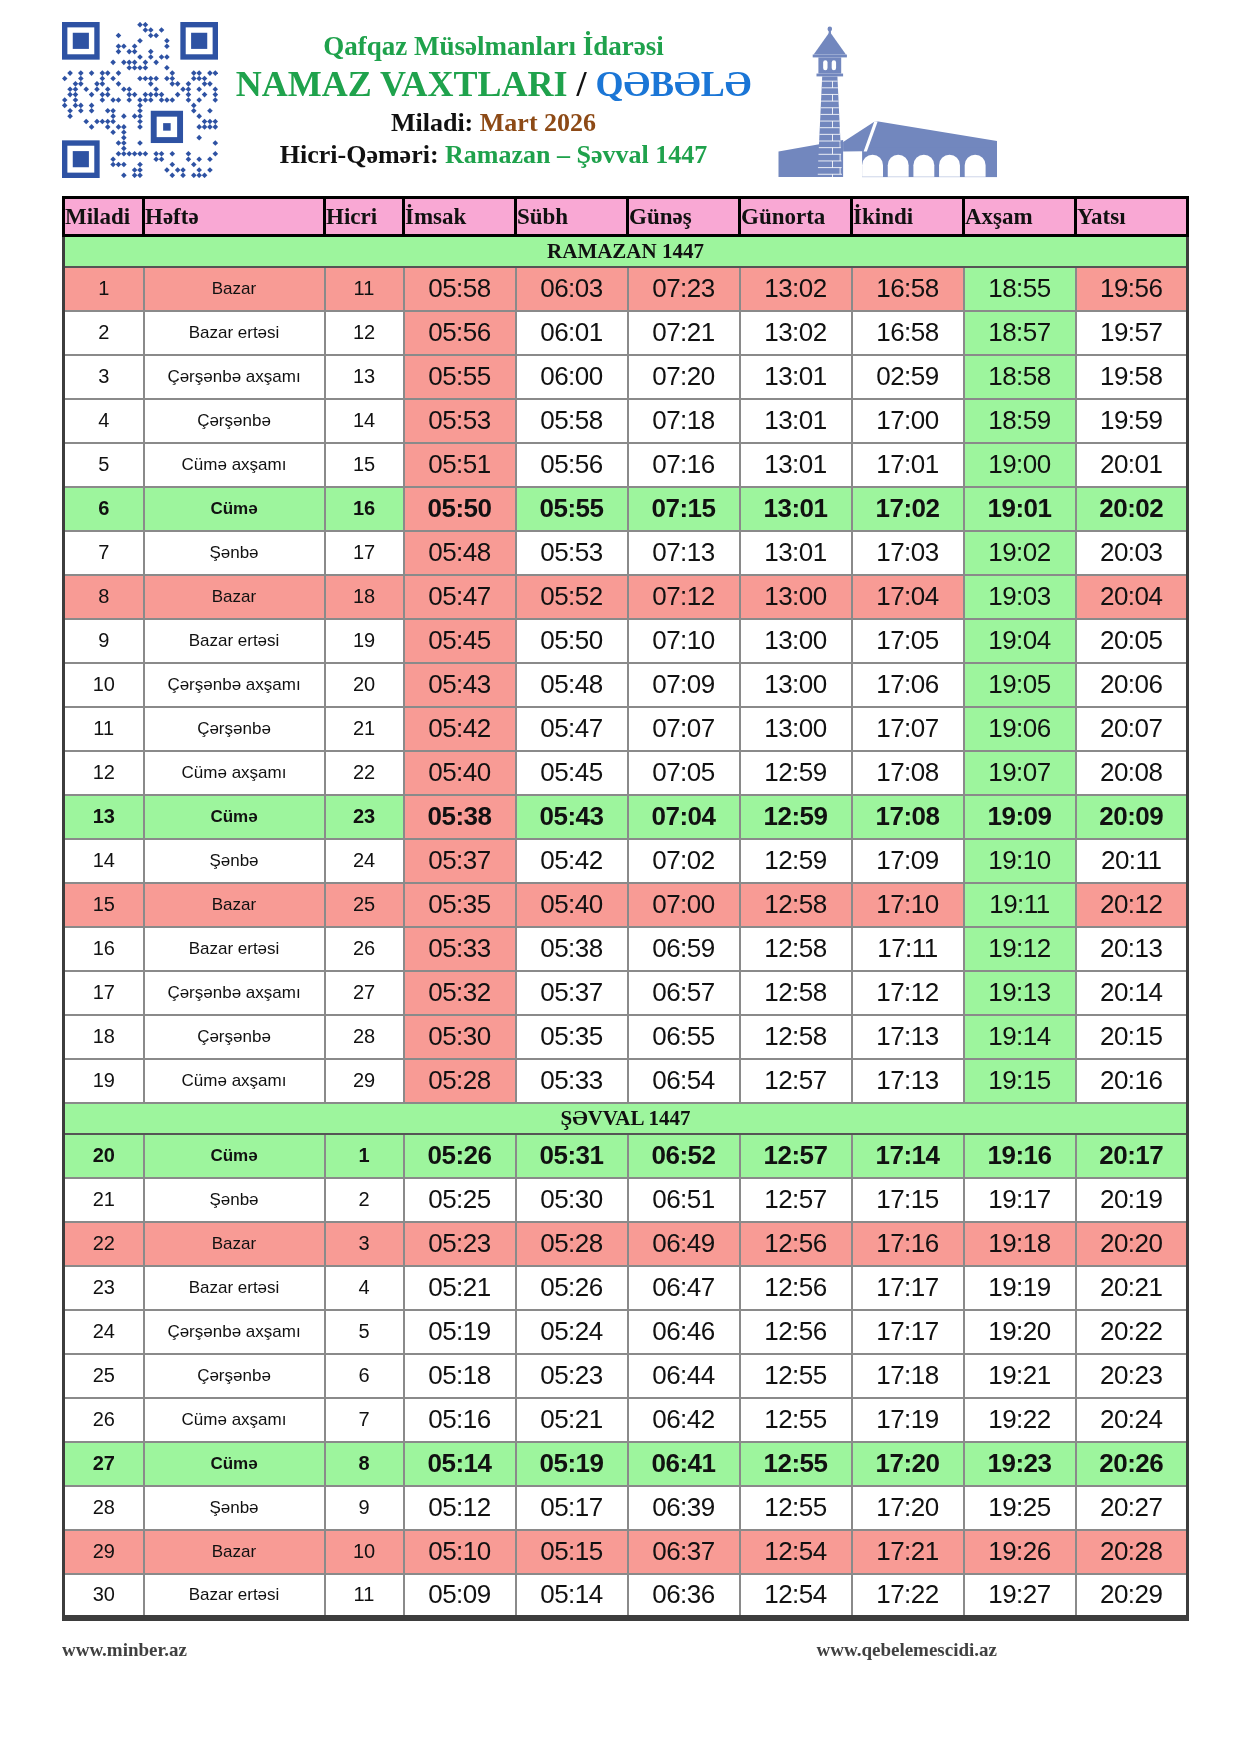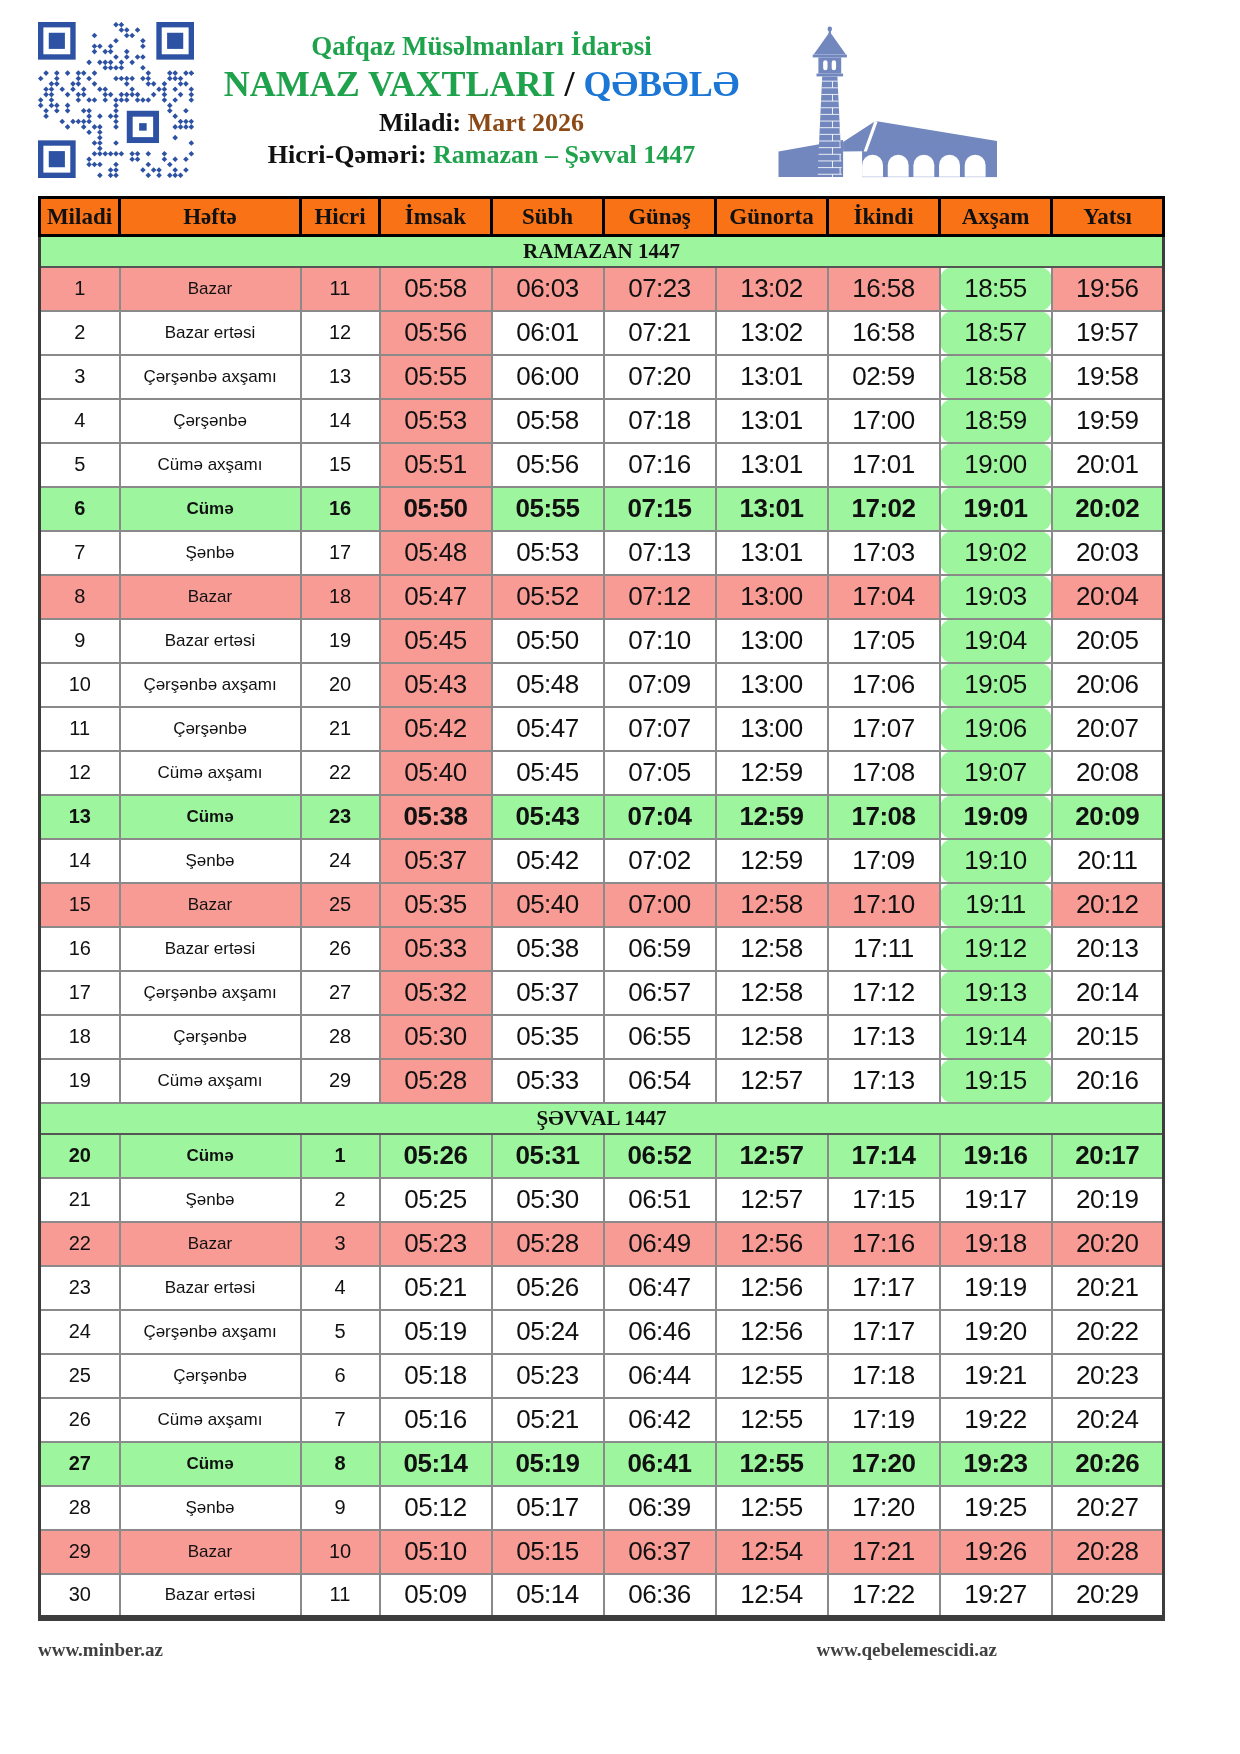--- a/index.html
+++ b/index.html
@@ -9,21 +9,21 @@
     --border-dark:#3d3d3d;
     --title-green:#1FA24C;
     --city-blue:#1B76D6;
     --brown:#8D4A16;
     --qr-blue:#2E52A3;
     --mosque-blue:#7287BE;
   }
   *{margin:0;padding:0;box-sizing:border-box;}
   html,body{background:#fff;}
   body{font-family:"Liberation Sans",sans-serif;color:#111;}
-  .page{width:1055px;height:1754px;background:#fff;padding:20px 58px 0 38px;position:relative;}
+  .page{width:1055px;height:1754px;background:#fff;padding:20px 58px 0 62px;position:relative;}
 
   
   .hdr{display:flex;align-items:flex-start;height:172px;}
   .qr-box{width:156px;height:156px;flex:0 0 auto;margin-top:2px;}
   .qr-box svg{width:100%;height:100%;}
   .titles{flex:1 1 auto;text-align:center;font-family:"Liberation Serif",serif;font-weight:bold;padding-top:10px;}
   .t-line{line-height:1.22;}
   .t-org{font-size:27px;color:var(--title-green);}
   .t-main{font-size:36px;}
   .t-main .lbl{color:var(--title-green);}
@@ -32,33 +32,33 @@
   .t-miladi{font-size:26px;color:#111;}
   .t-miladi .val{color:var(--brown);}
   .t-hicri{font-size:26px;color:#111;}
   .t-hicri .val{color:var(--title-green);}
   .mosque-box{width:228px;height:166px;flex:0 0 auto;}
   .mosque-box svg{width:100%;height:100%;}
 
   
   table{width:1124px;border-collapse:collapse;table-layout:fixed;margin-top:4px;
         border:3px solid var(--border-dark);border-bottom-width:6px;}
-  thead th{border:3px solid #000;background:#f97316;font-family:"Liberation Serif",serif;
-           font-weight:bold;font-size:23px;height:38px;text-align:center;vertical-align:middle;}
+  thead th{border:3px solid #000;background:#f9a8d4;font-family:"Liberation Serif",serif;
+           font-weight:bold;font-size:23px;height:38px;text-align:left;vertical-align:middle;}
   tr.section-row td{background:var(--green);border:2px solid #555;height:31px;
            font-family:"Liberation Serif",serif;font-weight:bold;font-size:21px;
            text-align:center;vertical-align:middle;}
   tbody td{border:2px solid var(--border-gray);height:44px;text-align:center;vertical-align:middle;background:#fff;}
   td.col-num{font-size:20px;}
   td.col-hefte{font-size:17px;text-align:center;}
   td.time{font-size:26px;letter-spacing:-0.5px;}
   tr.r-sunday td{background:var(--pink);}
   tr.r-friday td{background:var(--green);font-weight:bold;}
   td.c-imsak{background:var(--pink) !important;}
-  td.c-axsam{background:var(--green) !important;border-radius:13px;}
+  td.c-axsam{background:var(--green) !important;}
 
   
   .ftr{display:flex;justify-content:space-between;margin-top:18px;
        font-family:"Liberation Serif",serif;font-weight:bold;font-size:19px;color:#404040;}
 </style>
 </head>
 <body>
 
 <div class="page">
 

